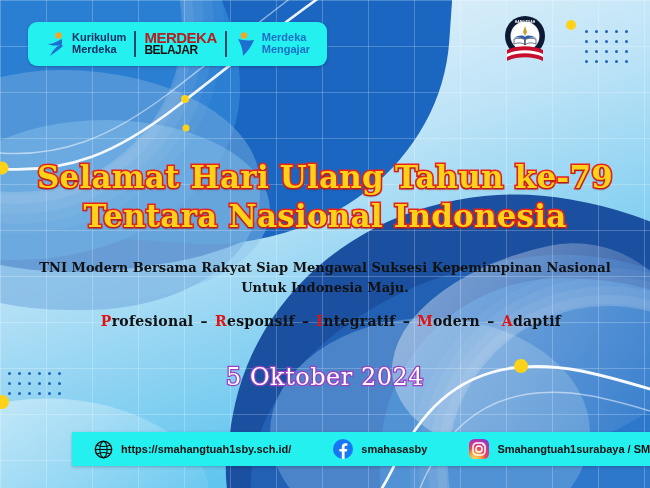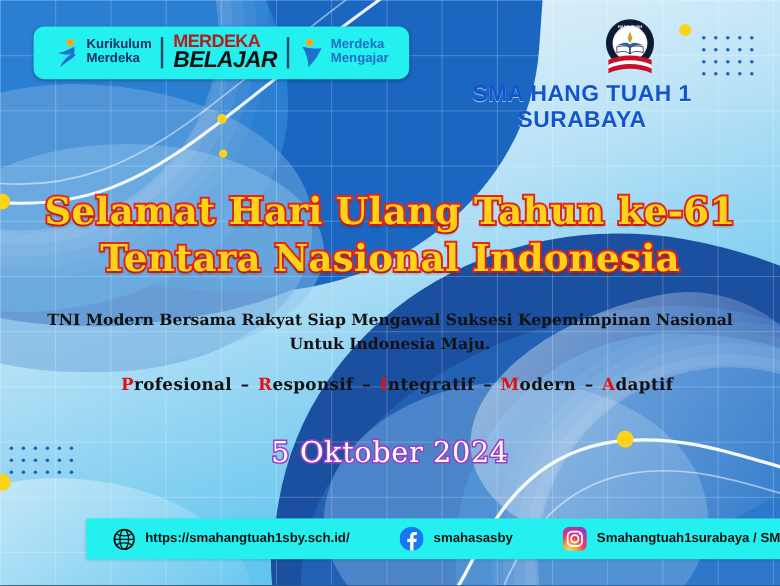--- a/index.html
+++ b/index.html
@@ -186,22 +186,22 @@
   .km-item { display: flex; align-items: center; gap: 5px; padding: 0 8px; }
   .km-sep { width: 2px; height: 26px; background: #0d2a4f; opacity:.85; }
   .km-txt1 { font-size: 11px; font-weight: 700; color: #0d2f63; line-height: 1.05; }
   .km-merdeka-word {
     font-family: "Liberation Sans", sans-serif;
     font-weight: 700; font-size: 15px; letter-spacing: -.5px;
     line-height: .95; color: #b81d1d;
   }
   .km-belajar-word {
     font-family: "Liberation Sans", sans-serif;
-    font-weight: 700; font-size: 19px; letter-spacing: -.5px;
-    line-height: .95; color: #111; font-style: italic;
+    font-weight: 700; font-size: 12px; letter-spacing: -.5px;
+    line-height: .95; color: #111;
   }
   .km-txt3 { font-size: 11px; font-weight: 700; color: #1d6fc4; line-height: 1.05; }
 
   
   .crest {
     position: absolute;
     left: 500px; top: 14px;
     width: 50px; height: 52px;
   }
   .school-name {
@@ -427,27 +427,23 @@
     <path d="M14 24 C 19 21, 23 21, 25 23 C 27 21, 31 21, 36 24 C 31 23, 27 24, 25 26 C 23 24, 19 23, 14 24 Z" fill="#1b4fa0" opacity=".9"></path>
     <path d="M14 25 L14 30 C 19 28, 23 29, 25 31 L25 26 C 23 24, 19 24, 14 25 Z" fill="#ffffff" stroke="#0d1a33" stroke-width=".6"></path>
     <path d="M36 25 L36 30 C 31 28, 27 29, 25 31 L25 26 C 27 24, 31 24, 36 25 Z" fill="#ffffff" stroke="#0d1a33" stroke-width=".6"></path>
     <line x1="25" y1="26" x2="25" y2="31" stroke="#0d1a33" stroke-width=".7"></line>
     <text x="25" y="9" font-size="3.4" fill="#ffffff" text-anchor="middle" font-family="Liberation Sans, sans-serif" font-weight="bold">HANG TUAH</text>
     <path d="M7 36 C 17 31, 33 31, 43 36 L 43 41 C 33 36, 17 36, 7 41 Z" fill="#c8102e"></path>
     <path d="M7 40 C 17 35, 33 35, 43 40 L 43 44 C 33 39, 17 39, 7 44 Z" fill="#ffffff"></path>
     <path d="M7 43 C 17 38, 33 38, 43 43 L 43 47 C 33 42, 17 42, 7 47 Z" fill="#c8102e"></path>
   </svg>
 
-  <div class="school-name">
-    <div>SMA HANG TUAH 1</div>
-    <div>SURABAYA</div>
-  </div>
 
   <div class="headline">
-    <span>Selamat Hari Ulang Tahun ke-61</span>
+    <span>Selamat Hari Ulang Tahun ke-79</span>
     <span>Tentara Nasional Indonesia</span>
   </div>
 
   <div class="subtitle">
     <span>TNI Modern Bersama Rakyat Siap Mengawal Suksesi Kepemimpinan  Nasional</span>
     <span>Untuk Indonesia Maju.</span>
   </div>
 
   <div class="motto" id="motto"><span><span class="cap">P</span><span>rofesional</span></span><span class="dash"> – </span><span><span class="cap">R</span><span>esponsif</span></span><span class="dash"> – </span><span><span class="cap">I</span><span>ntegratif</span></span><span class="dash"> – </span><span><span class="cap">M</span><span>odern</span></span><span class="dash"> – </span><span><span class="cap">A</span><span>daptif</span></span></div>
 

